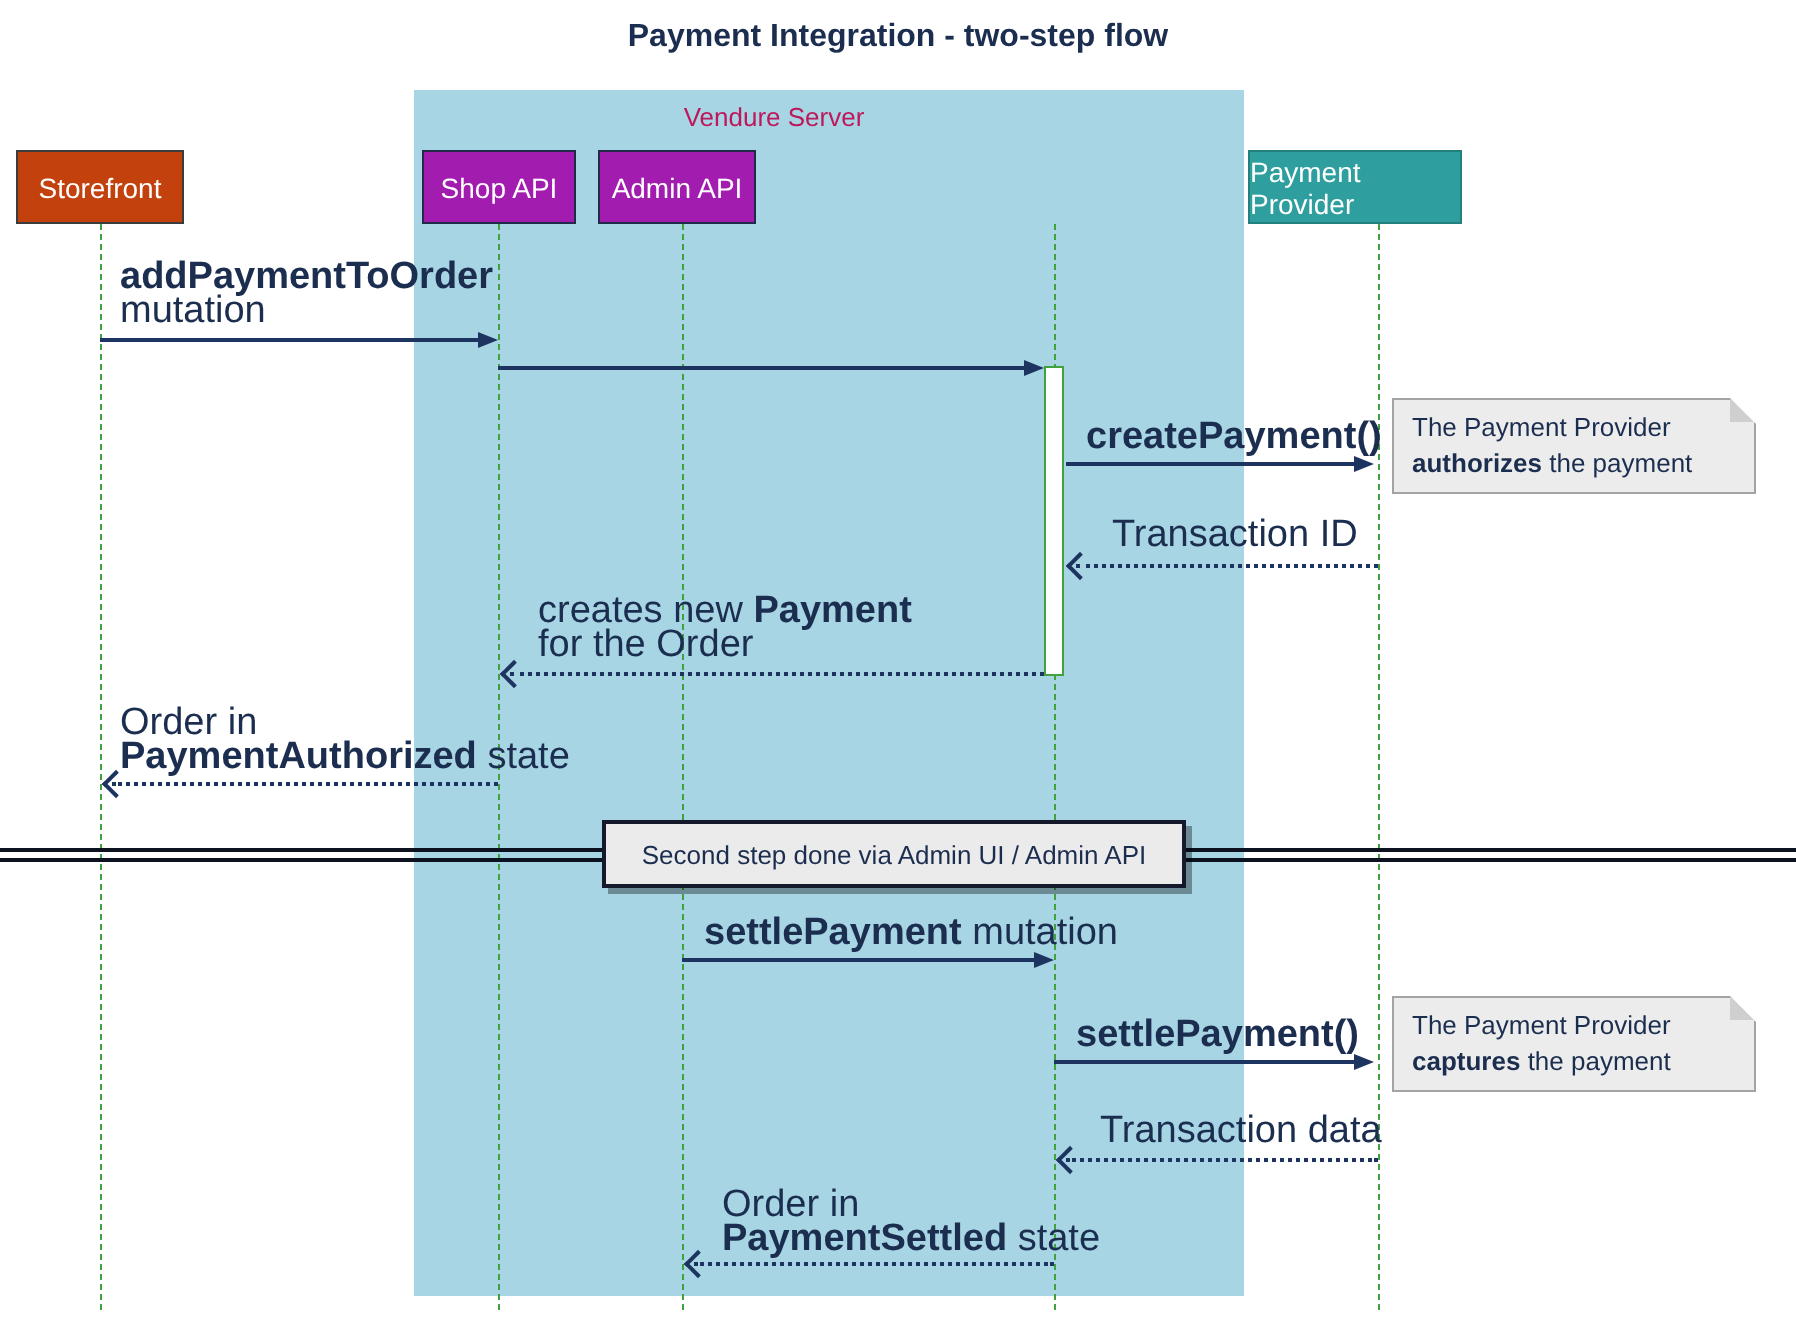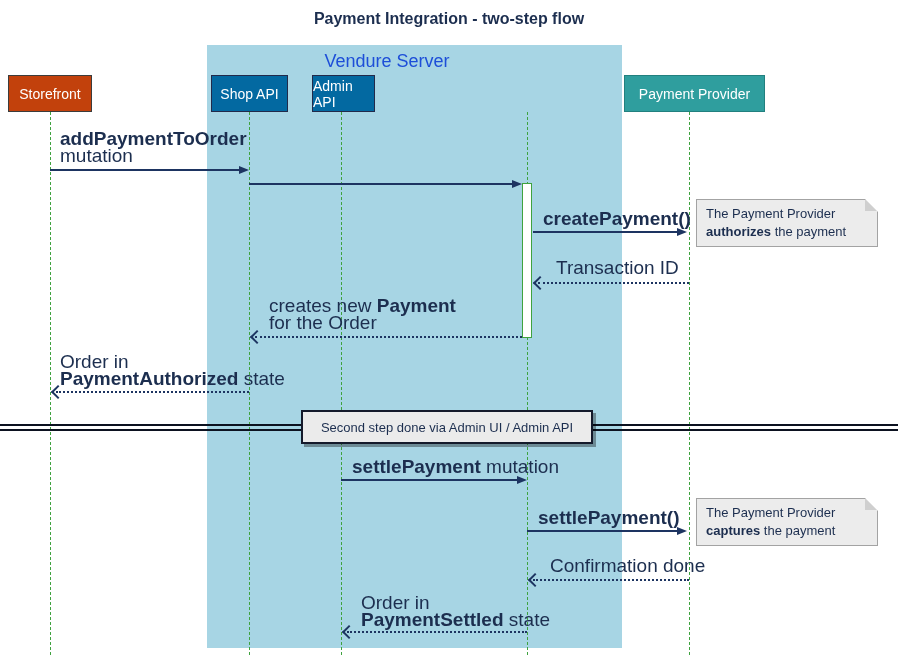--- a/index.html
+++ b/index.html
@@ -10,32 +10,32 @@
   .title {
     position:absolute; left:0; top:10px; width:898px; text-align:center;
     font-size:16px; font-weight:bold; color:#1c2e4f; z-index:4;
   }
   .frame {
     position:absolute; left:207px; top:45px; width:415px; height:603px;
     background:#a7d5e4; z-index:0;
   }
   .frame-label {
     position:absolute; left:207px; top:51px; width:360px; text-align:center;
-    font-size:18px; color:#1d4ed8; z-index:1;
+    font-size:13px; color:#be185d; z-index:1;
   }
   .lifeline {
     position:absolute; top:112px; height:543px; width:0;
     border-left:1px dashed #3fa23f; z-index:1;
   }
   .participant {
     position:absolute; top:75px; height:37px; box-sizing:border-box;
     display:flex; align-items:center; justify-content:center;
     color:#ffffff; font-size:14px; z-index:3;
   }
-  .participant.internal { background:#0369a1; border:1px solid #222a4a; }
+  .participant.internal { background:#a21caf; border:1px solid #222a4a; }
   .participant.external { background:#c2410c; border:1px solid #3c3c3c; }
   .participant.provider { background:#2f9e9e; border:1px solid #22807f; }
   .activation {
     position:absolute; left:522px; top:183px; width:10px; height:155px;
     box-sizing:border-box; background:#ffffff; border:1px solid #3fa23f; z-index:2;
   }
   .msg { position:absolute; font-size:19px; line-height:17px; color:#1c2e4f; z-index:4; white-space:nowrap; }
   .b { font-weight:bold; }
   .line { position:absolute; height:0; z-index:3; }
   .line.solid  { border-top:2px solid #1d3461; }
@@ -86,22 +86,22 @@
   <div class="frame-label">Vendure Server</div>
 
   <div class="lifeline" style="left:50px"></div>
   <div class="lifeline" style="left:249px"></div>
   <div class="lifeline" style="left:341px"></div>
   <div class="lifeline" style="left:527px"></div>
   <div class="lifeline" style="left:689px"></div>
 
   <div class="participant external" style="left:8px;width:84px">Storefront</div>
   <div class="participant internal" style="left:211px;width:77px">Shop API</div>
-  <div class="participant internal" style="left:312px;width:63px">Admin API</div>
-  <div class="participant provider" style="left:624px;width:141px">Payment Provider</div>
+  <div class="participant internal" style="left:299px;width:79px">Admin API</div>
+  <div class="participant provider" style="left:624px;width:107px">Payment Provider</div>
 
   <div class="activation"></div>
 
   <div class="msg" style="left:60px;top:130px">
     <span class="b">addPaymentToOrder</span><br>
     <span>mutation</span>
   </div>
   <div class="line solid" style="left:50px;top:169px;width:190px"></div>
   <div class="head right" style="left:239px;top:166px"></div>
 
@@ -159,21 +159,21 @@
   <div class="head right" style="left:677px;top:527px"></div>
 
   <div class="note" style="left:696px;top:498px">
     <span class="fold-cover"></span>
     <span class="fold-flap"></span>
     <span>The Payment Provider</span><br>
     <span class="b">captures</span><span> the payment</span>
   </div>
 
   <div class="msg" style="left:550px;top:557px">
-    <span>Confirmation done</span>
+    <span>Transaction data</span>
   </div>
   <div class="line dotted" style="left:533px;top:579px;width:156px"></div>
   <div class="chev" style="left:530px;top:575px"></div>
 
   <div class="msg" style="left:361px;top:594px">
     <span>Order in</span><br>
     <span class="b">PaymentSettled</span><span> state</span>
   </div>
   <div class="line dotted" style="left:347px;top:631px;width:180px"></div>
   <div class="chev" style="left:344px;top:627px"></div>

